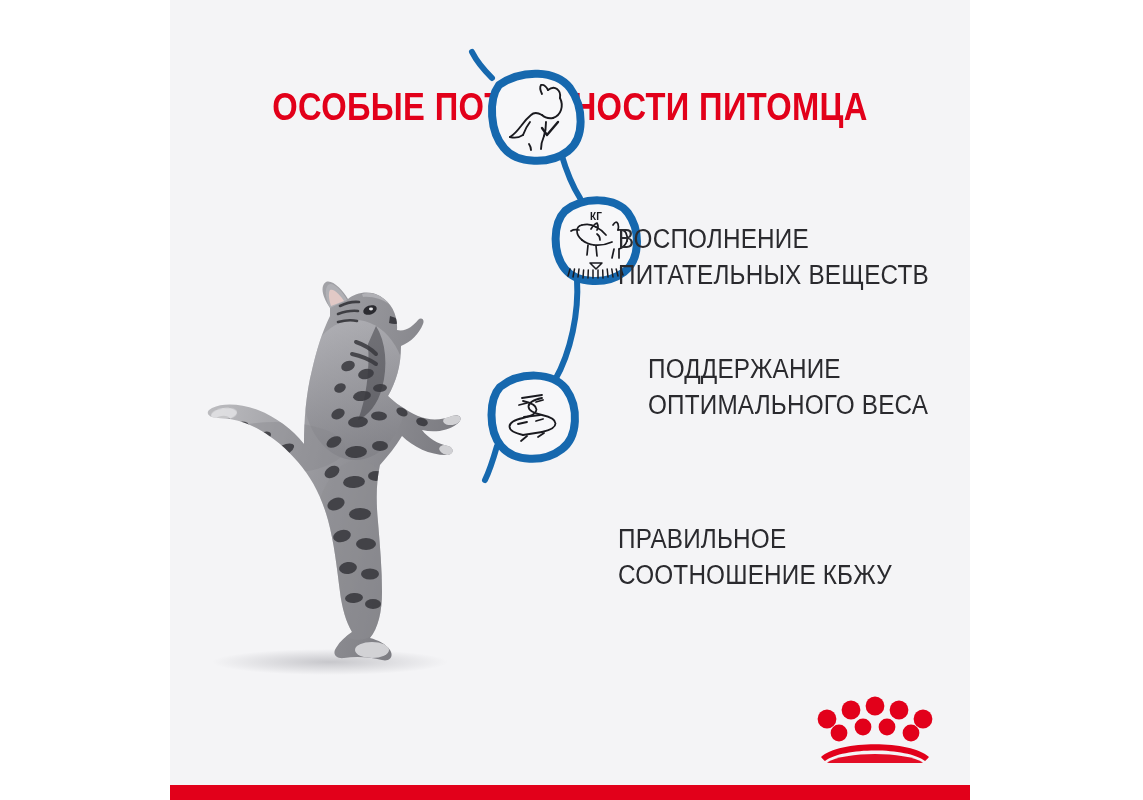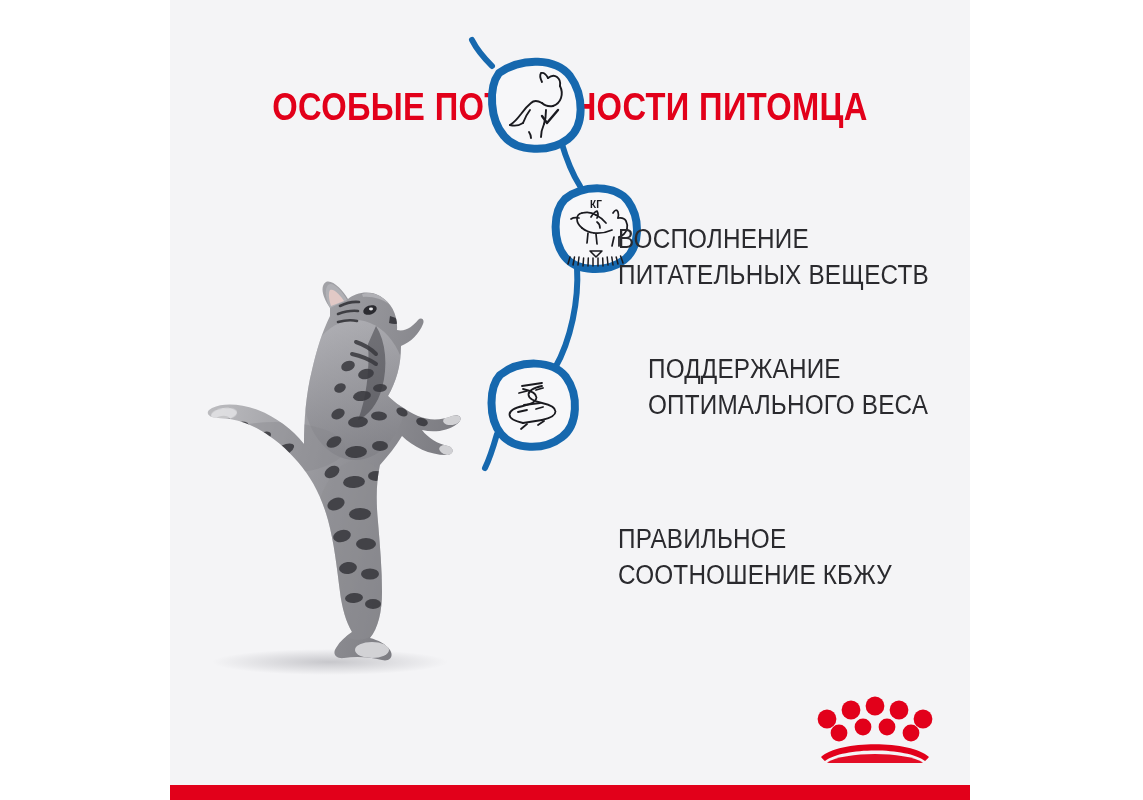--- a/index.html
+++ b/index.html
@@ -68,21 +68,21 @@
     top: 270px;
     width: 350px;
     height: 420px;
   }
   .cat-photo svg { display:block; width:100%; height:100%; }
 
   
   .chain {
     position: absolute;
     left: 0;
-    top: 0;
+    top: 12px;
     width: 800px;
     height: 785px;
     pointer-events: none;
   }
   .chain svg { display: block; width: 800px; height: 785px; }
 
   
   .feature-label {
     position: absolute;
     color: #2a2a2e;

